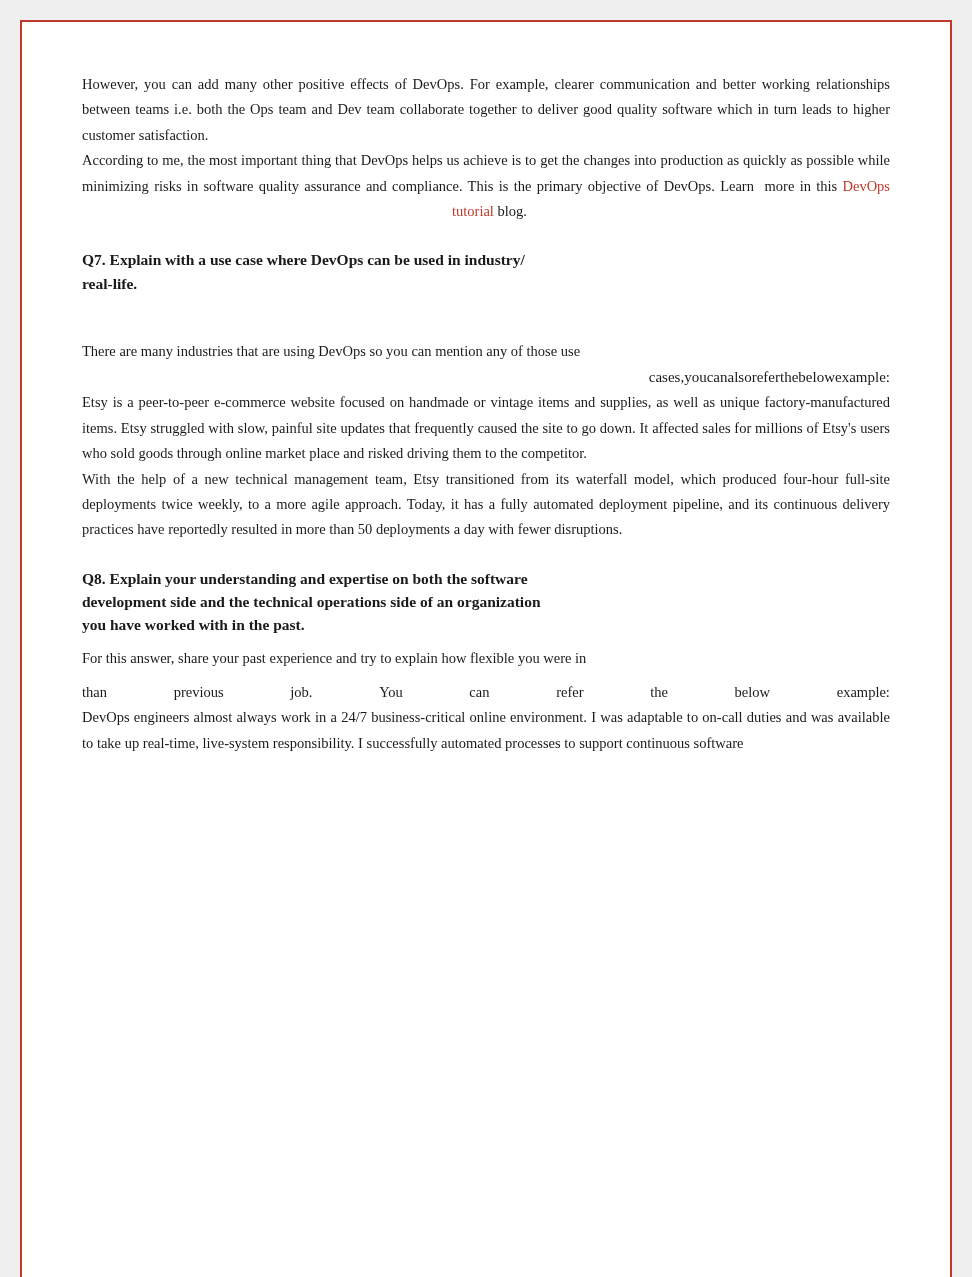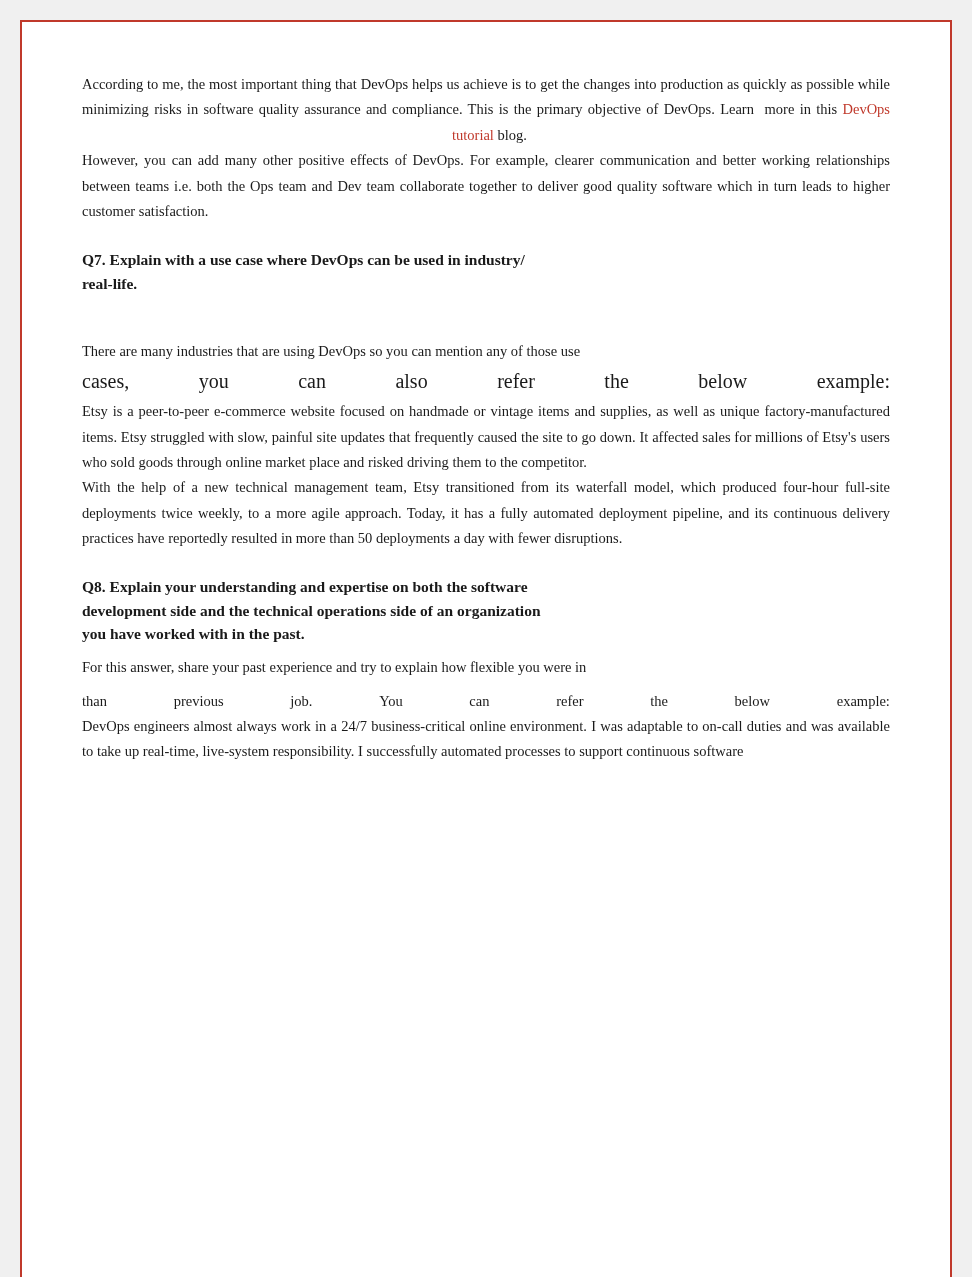--- a/index.html
+++ b/index.html
@@ -66,44 +66,44 @@
       font-size: 14.5px;
     }
   </style>
 </head>
 <body>
 
 <div class="page-container">
 
   <div class="section">
 
+    <p class="answer-text">
+      However, you can add many other positive effects of DevOps. For example, clearer
+      communication and better working relationships between teams i.e. both the Ops team
+      and Dev team collaborate together to deliver good quality software which in turn leads
+      to higher customer satisfaction.
+    </p>
     <p class="answer-text" style="margin-bottom: 0;">
       According to me, the most important thing that DevOps helps us achieve is to get the
       changes into production as quickly as possible while minimizing risks in software quality
       assurance and compliance. This is the primary objective of DevOps. Learn &nbsp;more in
       this <a href="#" class="link-devops">DevOps</a>
       <span style="display:inline-block; width: 370px;"></span><a href="#" class="link-tutorial">tutorial</a> blog.
-    </p>
-    <p class="answer-text">
-      However, you can add many other positive effects of DevOps. For example, clearer
-      communication and better working relationships between teams i.e. both the Ops team
-      and Dev team collaborate together to deliver good quality software which in turn leads
-      to higher customer satisfaction.
     </p>
   </div>
 
   <div class="section">
     <div class="question-heading">
       Q7. Explain with a use case where DevOps can be used in industry/<br>real-life.
     </div>
 
     <p class="answer-text" style="margin-bottom: 0; margin-top: 44px;">
       There are many industries that are using DevOps so you can mention any of those use
     </p>
-    <div class="spread-line" style="font-family: Georgia, 'Times New Roman', serif; font-size: 20px; color: #1a1a1a; text-align: justify; display: flex; justify-content: space-between; gap: 46px;">
+    <div class="spread-line" style="font-family: Georgia, 'Times New Roman', serif; font-size: 15px; color: #1a1a1a; text-align: justify; display: flex; justify-content: flex-end;">
       <span>cases,</span>
       <span>you</span>
       <span>can</span>
       <span>also</span>
       <span>refer</span>
       <span>the</span>
       <span>below</span>
       <span>example:</span>
     </div>
     <p class="answer-text">

